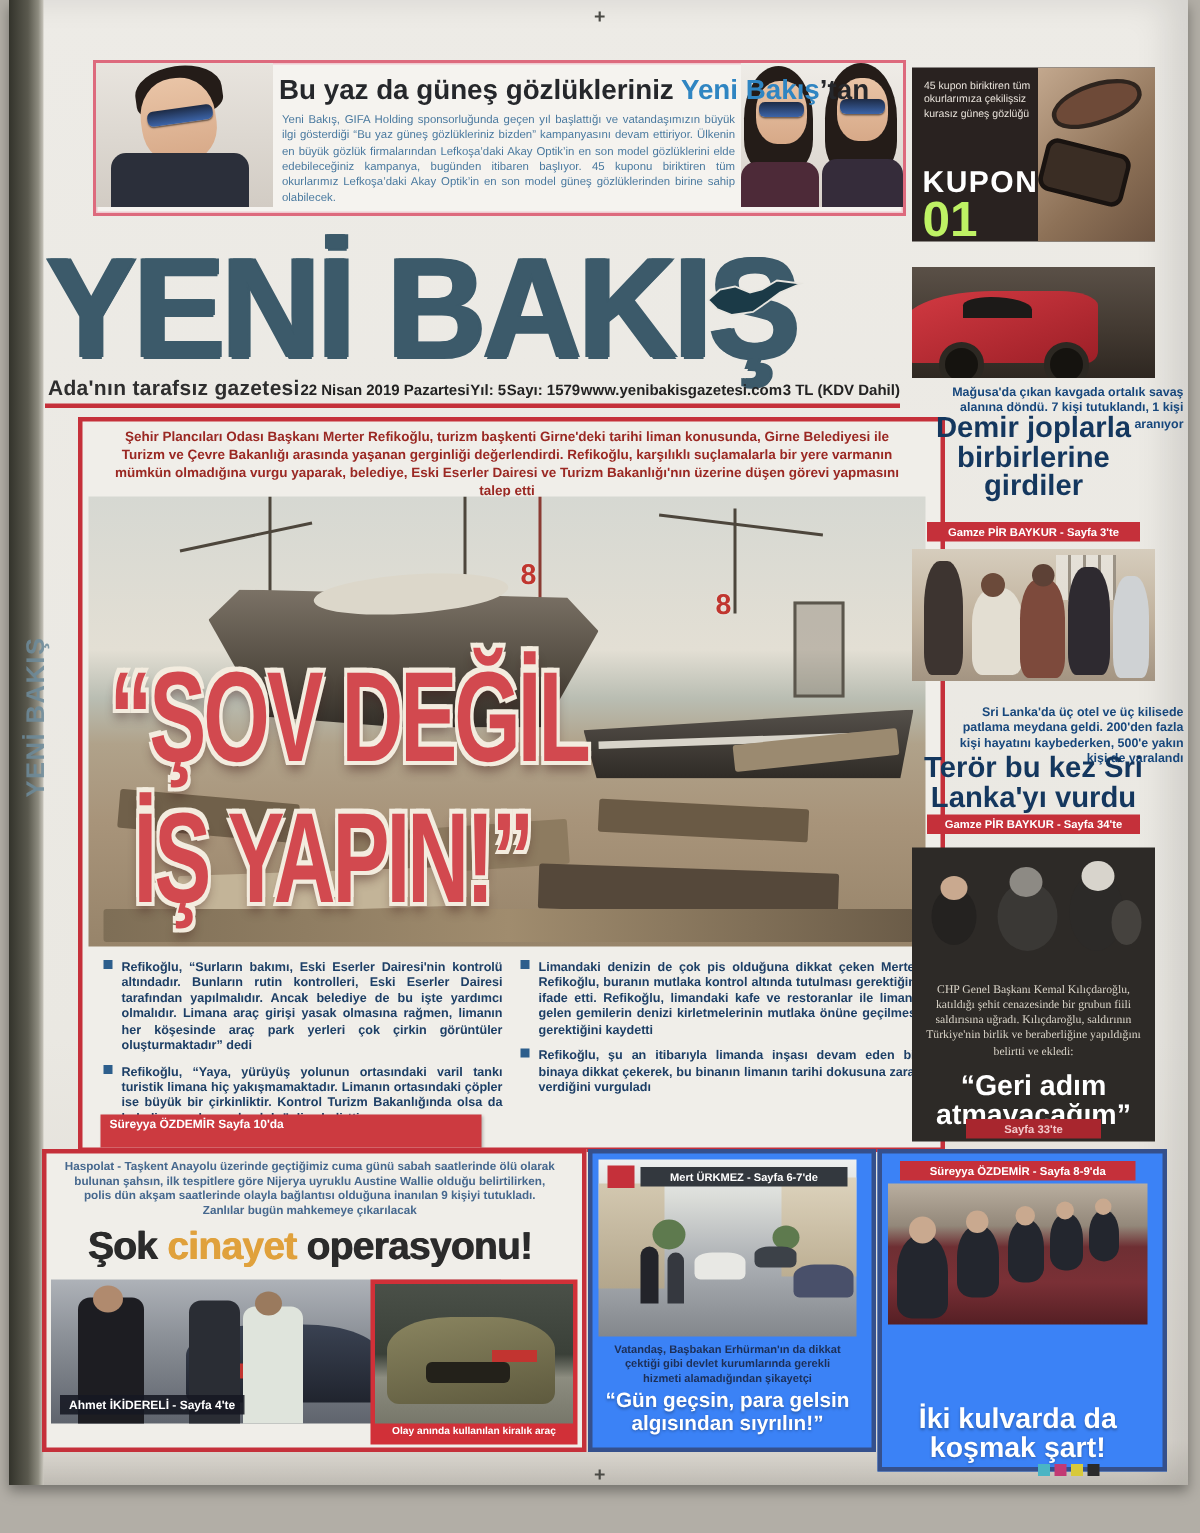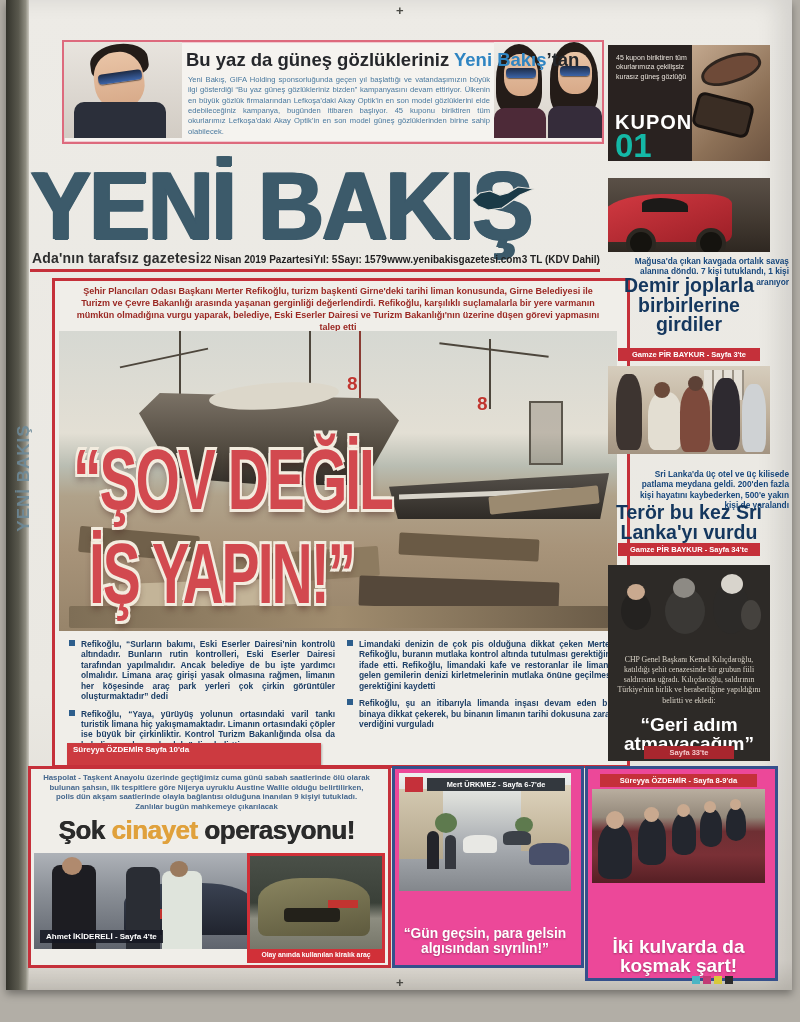--- a/index.html
+++ b/index.html
@@ -27,21 +27,21 @@
   .shades{position:absolute;height:10px;border-radius:4px;background:linear-gradient(180deg,#1d2b46,#3c64a8);box-shadow:0 1px 1px rgba(0,0,0,.5);}
   .torso{position:absolute;background:#2c2630;border-radius:10px 10px 0 0;}
 
   
   .coupon{position:absolute;left:608px;top:45px;width:162px;height:116px;background:#292220;overflow:hidden;}
   .coupon-photo{position:absolute;right:0;top:0;width:78px;height:116px;background:linear-gradient(135deg,#c3a88e,#8d7157 60%,#6d5441);}
   .glass1{position:absolute;right:8px;top:10px;width:56px;height:22px;border-radius:50% 50% 45% 45%;background:#6e4a38;border:3px solid #2e241e;transform:rotate(-18deg);}
   .glass2{position:absolute;right:18px;top:52px;width:52px;height:30px;border-radius:8px;background:#3a2d24;border:3px solid #191310;transform:rotate(14deg);}
   .coupon-text{position:absolute;left:8px;top:8px;width:80px;font-size:7px;line-height:1.35;color:#e8e2da;}
   .coupon-label{position:absolute;left:7px;top:66px;font-size:20px;font-weight:bold;color:#fff;letter-spacing:1px;}
-  .coupon-number{position:absolute;left:7px;top:82px;font-size:33px;font-weight:bold;color:#14b8a6;}
+  .coupon-number{position:absolute;left:7px;top:82px;font-size:33px;font-weight:bold;color:#bef264;}
 
   
   .masthead{position:absolute;left:30px;top:152px;width:572px;height:96px;overflow:visible;}
   .masthead-title{font-weight:bold;font-size:91px;letter-spacing:-2px;color:#3c5a6a;
                   transform:scaleY(1.05);transform-origin:top left;white-space:nowrap;
                   text-shadow:1px 1px 0 #3c5a6a,-1px 0 0 #3c5a6a,2px 0 0 #3c5a6a;}
   .cyprus{position:absolute;left:440px;top:34px;}
   .dateline{position:absolute;left:32px;top:250px;width:568px;display:flex;justify-content:space-between;align-items:baseline;}
   .tagline{font-size:14px;font-weight:bold;color:#2e2e2e;letter-spacing:.2px;}
   .dl-item{font-size:10px;font-weight:bold;color:#222;}
@@ -106,21 +106,21 @@
   .mp-light{position:absolute;left:118px;top:56px;width:26px;height:10px;background:#c23430;border-radius:3px;}
   .fig{position:absolute;border-radius:8px 8px 0 0;}
   .mp-caption{position:absolute;left:6px;bottom:6px;background:rgba(22,24,34,.88);color:#fff;font-size:8px;font-weight:bold;padding:2px 6px;}
   .inset{position:absolute;left:216px;top:84px;width:132px;height:104px;border:3px solid #d13038;overflow:hidden;
       background:linear-gradient(180deg,#4a5048 0%,#3a4038 45%,#8d8d80 60%,#6f6f62 100%);}
   .inset-car{position:absolute;left:8px;top:22px;width:112px;height:58px;background:linear-gradient(170deg,#8a8560,#5e5a3e);border-radius:38% 38% 8px 8px;}
   .inset-grill{position:absolute;left:34px;top:52px;width:56px;height:14px;background:#23211a;border-radius:4px;}
   .inset-plate{position:absolute;left:78px;top:44px;width:30px;height:8px;background:#c23430;}
   .inset-caption{position:absolute;left:0;bottom:0;width:100%;background:#d13038;color:#fff;font-size:6.8px;font-weight:bold;text-align:center;padding:2px 0;}
 
-  .bluebox{position:absolute;top:766px;background:#ec4899;border:3px solid #35508c;overflow:hidden;}
+  .bluebox{position:absolute;top:766px;background:#3b82f6;border:3px solid #35508c;overflow:hidden;}
   .citizen{left:392px;width:186px;height:196px;}
   .citizen-photo{position:absolute;left:4px;top:4px;width:172px;height:118px;overflow:hidden;
       background:linear-gradient(180deg,#eef0f0 0%,#dadcd8 22%,#a9adb2 60%,#83878c 100%);}
   .bldg{position:absolute;background:linear-gradient(180deg,#d3c8b0,#b3a68c);}
   .tree{position:absolute;border-radius:50%;background:#5e7a4e;}
   .cp-car{position:absolute;border-radius:35% 35% 4px 4px;}
   .cp-redtag{position:absolute;left:6px;top:4px;width:18px;height:15px;background:#c5303a;}
   .cp-caption{position:absolute;left:28px;top:5px;width:138px;background:#33383e;color:#fff;font-size:7.4px;font-weight:bold;text-align:center;padding:2px 0;}
   .citizen-kicker{position:absolute;left:8px;top:126px;width:164px;font-size:7.4px;font-weight:bold;line-height:1.25;color:#1d2f57;text-align:center;}
   .citizen-headline{position:absolute;left:4px;top:157px;width:172px;font-size:13.8px;font-weight:bold;color:#fff;text-align:center;line-height:1.1;text-shadow:0 1px 2px rgba(0,0,0,.3);}
@@ -303,20 +303,21 @@
       <div class="tree" style="left:36px;top:40px;width:22px;height:20px;"></div>
       <div class="tree" style="left:116px;top:44px;width:18px;height:16px;"></div>
       <div class="cp-car" style="left:64px;top:62px;width:34px;height:18px;background:#e8e8e4;position:absolute;"></div>
       <div class="cp-car" style="left:104px;top:58px;width:28px;height:14px;background:#3c4148;position:absolute;"></div>
       <div class="cp-car" style="left:130px;top:70px;width:40px;height:22px;background:#49506a;position:absolute;"></div>
       <div class="fig" style="left:28px;top:58px;width:12px;height:38px;background:#23242a;position:absolute;"></div>
       <div class="fig" style="left:46px;top:62px;width:11px;height:34px;background:#35383f;position:absolute;"></div>
       <div class="cp-redtag"></div>
       <div class="cp-caption">Mert ÜRKMEZ - Sayfa 6-7'de</div>
     </div>
+    <div class="citizen-kicker">Vatandaş, Başbakan Erhürman'ın da dikkat çektiği gibi devlet kurumlarında gerekli hizmeti alamadığından şikayetçi</div>
     <div class="citizen-headline">“Gün geçsin, para gelsin algısından sıyrılın!”</div>
   </div>
 
   <div class="bluebox union">
     <div class="union-bar">Süreyya ÖZDEMİR - Sayfa 8-9'da</div>
     <div class="union-photo">
       <div class="suit" style="left:6px;top:34px;width:34px;height:56px;"></div>
       <div class="face" style="left:14px;top:22px;width:18px;height:18px;"></div>
       <div class="suit" style="left:46px;top:28px;width:28px;height:48px;"></div>
       <div class="face" style="left:52px;top:18px;width:15px;height:15px;"></div>

